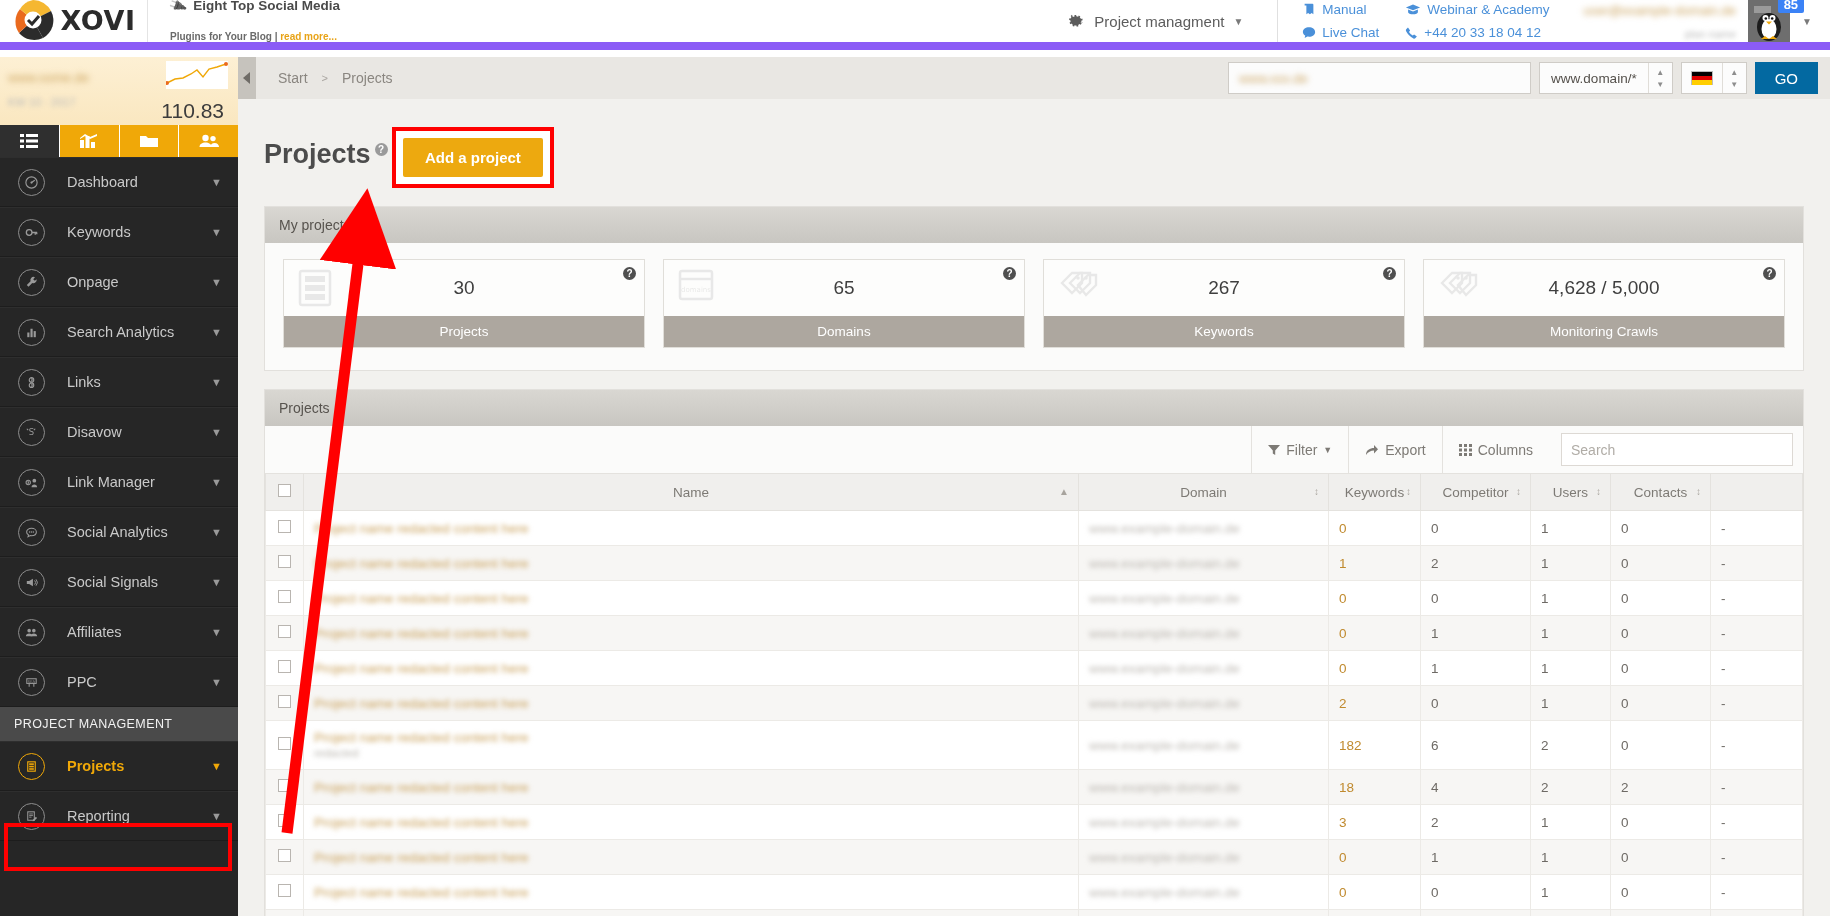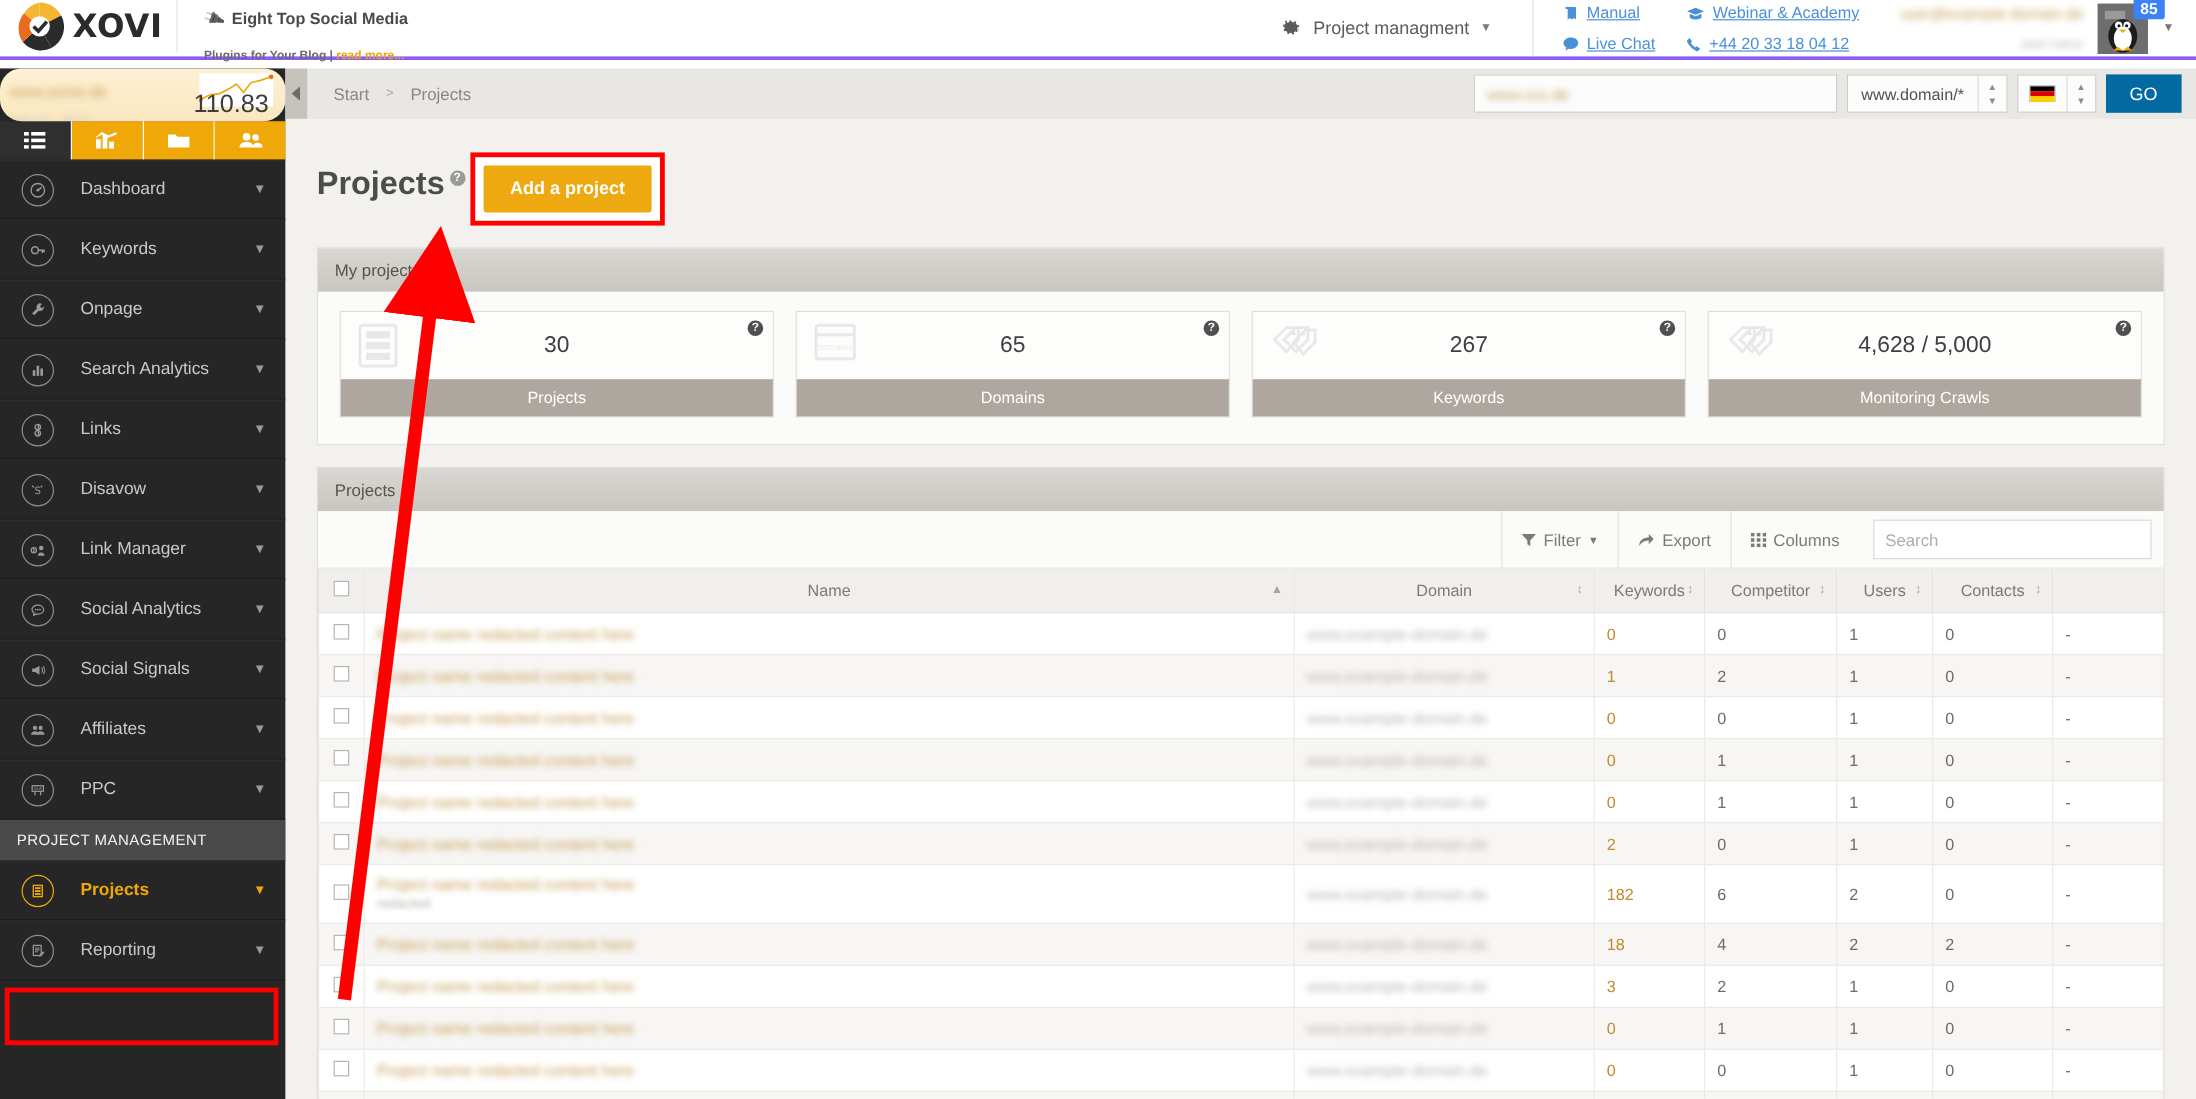--- a/index.html
+++ b/index.html
@@ -8,22 +8,22 @@
     width: 1830px; height: 916px;
     font-family: "Liberation Sans", sans-serif;
     background: #ffffff;
     overflow: hidden;
   }
 
   
   .topbar {
     position: absolute; left: 0; top: 0; width: 1830px; height: 50px;
     background: #ffffff;
-    border-bottom: 3px solid #8b5cf6;
-    display: flex; align-items: flex-start;
+    border-bottom: 8px solid #8b5cf6;
+    display: flex; align-items: flex-end;
   }
   .logo-zone {
     width: 148px; display: flex; align-items: center; justify-content: center;
     border-right: 1px solid #e4e4e4;
   }
   .logo-mark { width: 44px; height: 44px; flex: none; }
   .logo-word {
     font-size: 27px; font-weight: bold; color: #2b2b2b; letter-spacing: .5px;
     margin-left: 5px; font-family: "DejaVu Sans", sans-serif;
   }
@@ -46,21 +46,21 @@
     cursor: pointer;
   }
   .gear { width: 17px; height: 17px; flex: none; }
   .caret-sm { font-size: 10px; color:#7a7a7a; }
 
   .contacts {
     display: grid; grid-template-columns: auto auto; grid-gap: 5px 26px;
     padding: 0 24px; align-items: center; height: 100%;
     font-size: 13.5px; color: #4a90d9;
   }
-  .contact-item { display: flex; align-items: center; gap: 6px; white-space: nowrap; text-decoration: underline; }
+  .contact-item { display: flex; align-items: center; gap: 6px; white-space: nowrap; }
   .contact-item svg { flex: none; }
 
   .acct {
     display: flex; align-items: center; gap: 12px; padding: 0 18px 0 10px;
     height: 100%; min-width: 252px;
   }
   .acct-email {
     flex: 1 1 auto; text-align: right; line-height: 1.45;
   }
   .blurtxt {
@@ -78,22 +78,22 @@
     background: #3b82f6; color: #fff; font-size: 13px; font-weight: bold;
     padding: 1px 6px; border-radius: 2px; line-height: 15px;
   }
 
   
   .leftcol {
     position: absolute; left: 0; top: 57px; width: 238px; bottom: 0;
     background: #262626;
   }
   .visi-card {
-    height: 44px; background: linear-gradient(180deg,#fdf0d4 0%, #fae7c0 100%);
-    position: relative; overflow: hidden; border-radius: 18px;
+    height: 68px; background: linear-gradient(180deg,#fdf0d4 0%, #fae7c0 100%);
+    position: relative; overflow: hidden;
   }
   .visi-domain {
     position: absolute; left: 8px; top: 8px; line-height: 1.5;
   }
   .visi-sparkline { position: absolute; right: 10px; top: 4px; }
   .visi-value {
     position: absolute; right: 14px; bottom: 2px;
     font-size: 21px; color: #3c3c3c; font-family: "Liberation Sans", sans-serif;
   }
 

